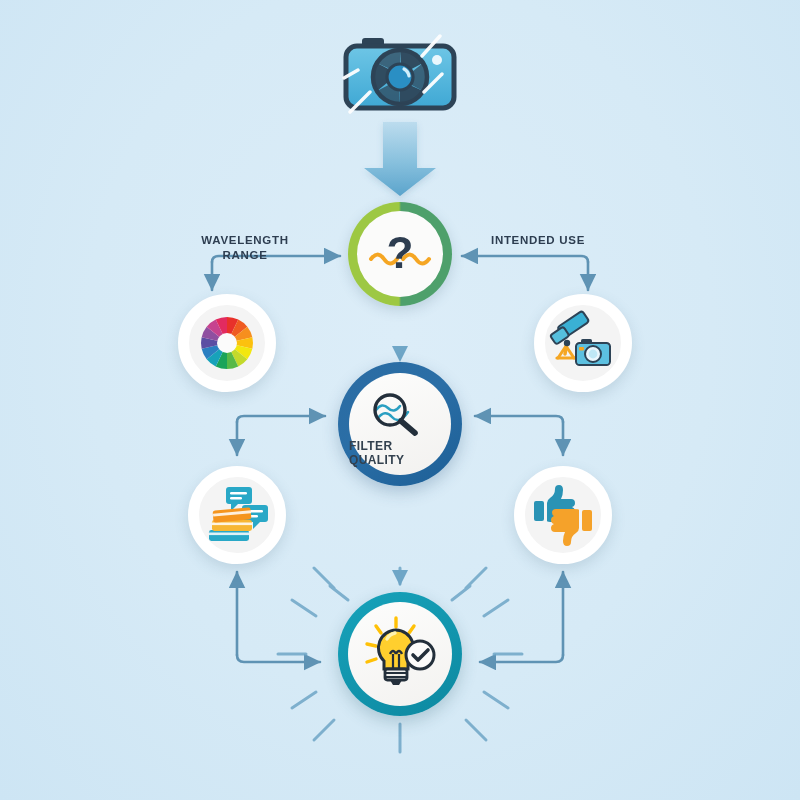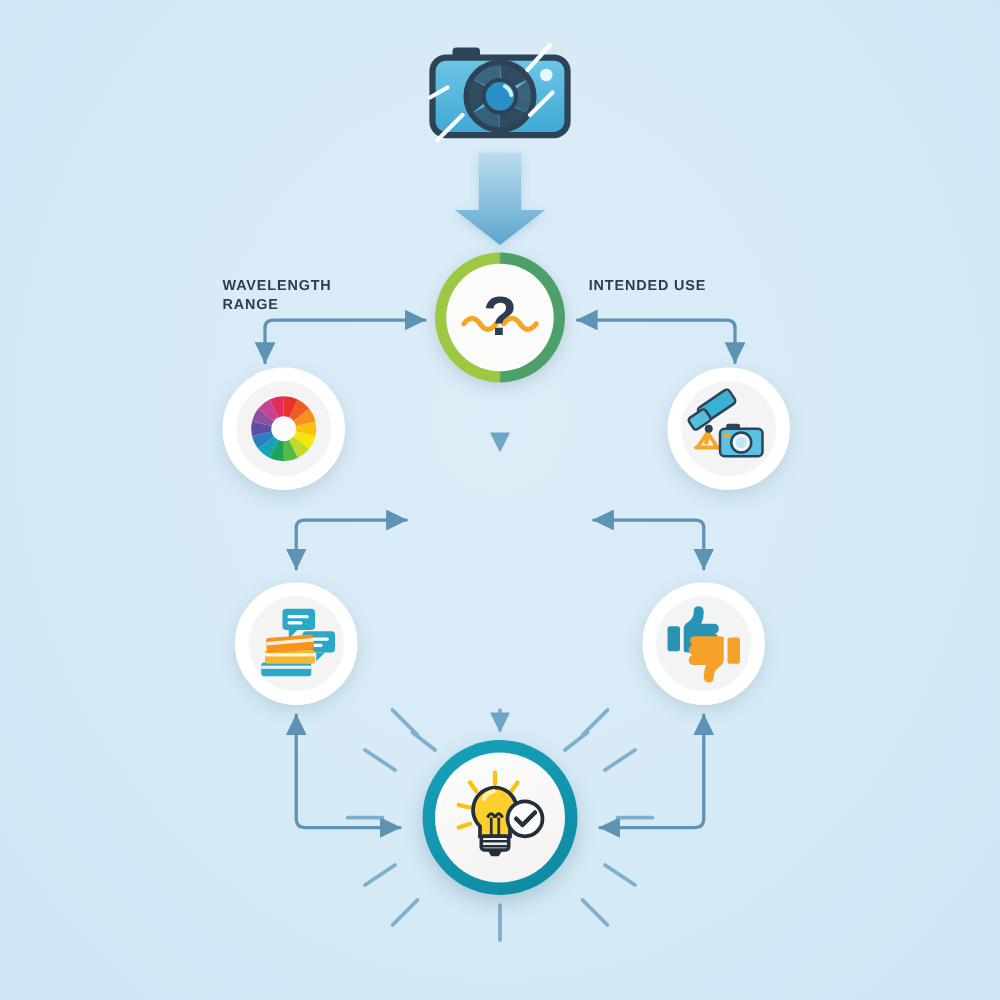--- a/index.html
+++ b/index.html
@@ -106,23 +106,24 @@
     display: flex;
     align-items: center;
     justify-content: center;
   }
   .label {
     position: absolute;
     color: #2d3d50;
     font-size: 11.5px;
     font-weight: bold;
     letter-spacing: 0.7px;
-    text-align: left;
+    text-align: center;
     line-height: 15px;
     white-space: pre-line;
+    margin-top: 11px;
   }
   #label-wavelength { left: 178px; top: 222px; width: 134px; }
   #label-intended   { left: 471px; top: 222px; width: 134px; }
   #label-filter-quality {
     font-size: 12px;
     font-weight: bold;
     color: #33414f;
     letter-spacing: 0.4px;
     margin-top: 3px;
   }
@@ -304,20 +305,31 @@
           <rect x="35" y="33" width="11" height="5" rx="1.6" fill="#2d4356"></rect>
           <rect x="30" y="37" width="34" height="22" rx="3.6" fill="#5cc0e0" stroke="#2d4356" stroke-width="2"></rect>
           <circle cx="47" cy="48" r="8" fill="#eaf7fd" stroke="#2d4356" stroke-width="2"></circle>
           <circle cx="47" cy="48" r="4.4" fill="#bfe8f6"></circle>
           <rect x="33" y="41" width="5" height="3.4" rx="1" fill="#f5a623"></rect>
         </g>
       </svg>
     </div>
   </div>
 
+  <div class="ring-blue">
+    <div class="ring-blue-inner">
+      <svg width="60" height="48" viewBox="0 0 60 48" style="margin-top:6px;">
+        <path d="M6,22 q6,-8 12,-2 t12,-2" stroke="#2a9fc2" stroke-width="2.6" fill="none" stroke-linecap="round"></path>
+        <path d="M8,30 q7,-9 14,-1 t16,-5" stroke="#2a9fc2" stroke-width="2.6" fill="none" stroke-linecap="round"></path>
+        <circle cx="20" cy="22" r="15" fill="none" stroke="#232f3b" stroke-width="3.4"></circle>
+        <line x1="31" y1="33" x2="45" y2="45" stroke="#232f3b" stroke-width="5.6" stroke-linecap="round"></line>
+      </svg>
+      <div id="label-filter-quality">FILTER QUALITY</div>
+    </div>
+  </div>
 
   <div class="sat-wrap" style="left:177px;top:455px;">
     <div class="node sat">
       <svg width="72" height="72" viewBox="0 0 72 72">
 
         <g>
           <rect x="25" y="8" width="26" height="17" rx="3" fill="#29a8c7"></rect>
           <path d="M30,25 L30,32 L37,25 Z" fill="#29a8c7"></path>
           <rect x="29" y="13" width="17" height="2.6" rx="1.3" fill="#ffffff"></rect>
           <rect x="29" y="18" width="12" height="2.6" rx="1.3" fill="#ffffff"></rect>

